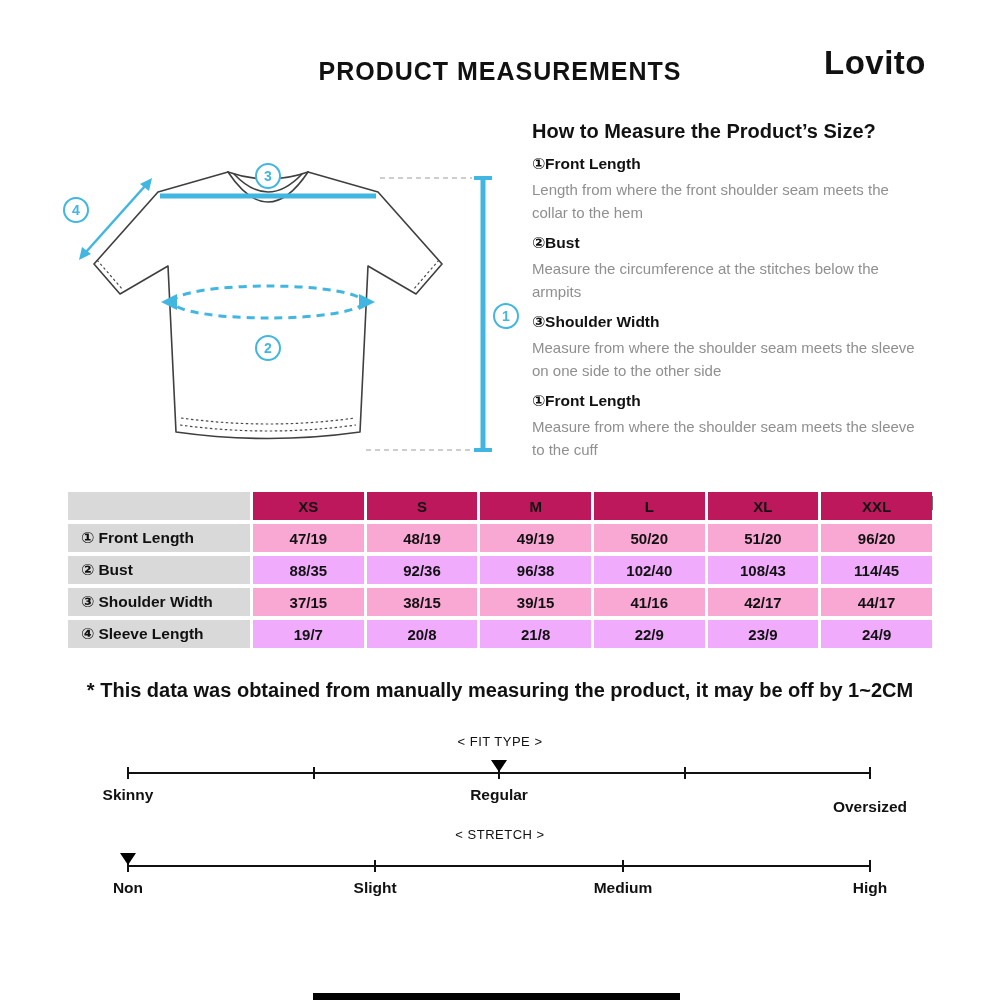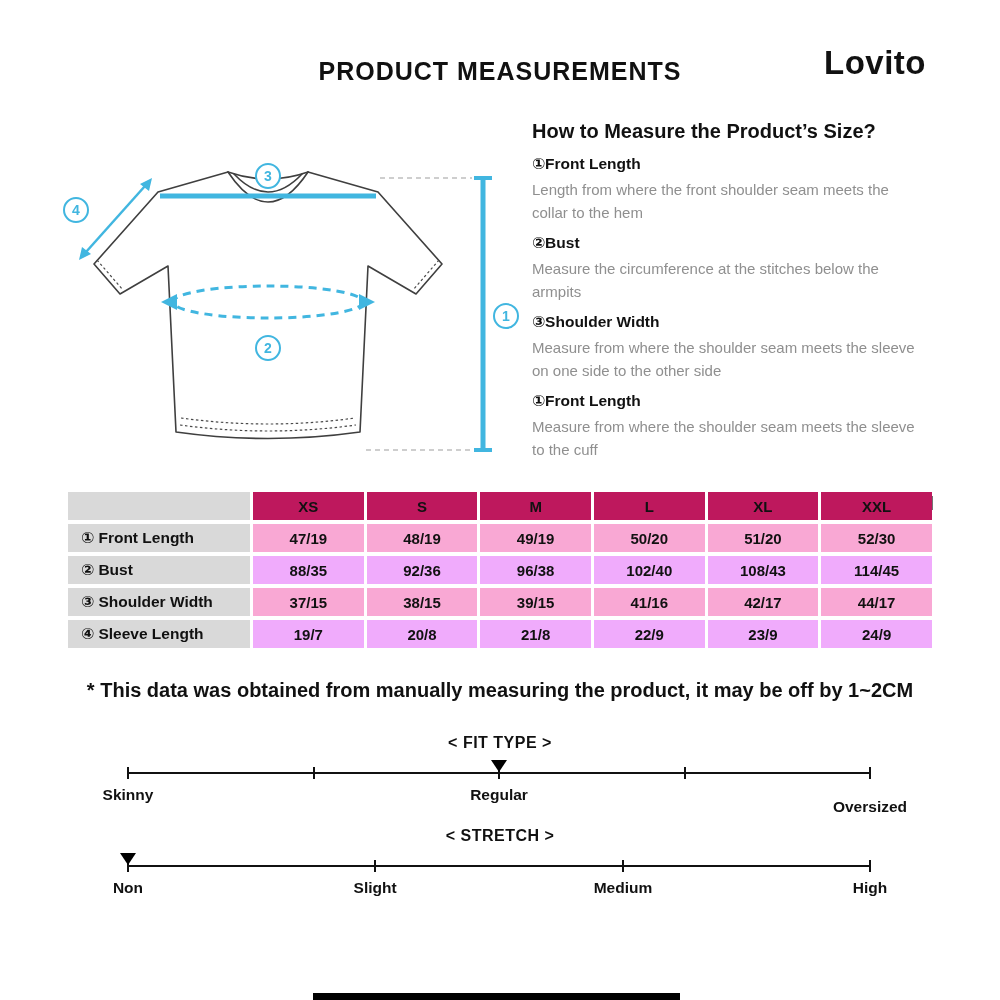--- a/index.html
+++ b/index.html
@@ -33,21 +33,21 @@
   .size-table .corner{background:#d9d9d9;width:182px;}
   .size-table .colh{background:#be185d;font-weight:700;text-align:center;}
   .size-table .rowh{background:#d9d9d9;font-weight:700;text-align:left;padding-left:13px;font-size:15.5px;}
   .size-table td{text-align:center;font-weight:700;background:#f0abfc;}
   .size-table tr.alt td{background:#f9a8d4;}
 
   .footnote{position:absolute;top:679px;left:0;width:100%;text-align:center;
             font-size:20px;font-weight:700;}
 
   .section-title{position:absolute;left:0;width:100%;text-align:center;
-                 font-size:16px;font-weight:700;letter-spacing:.5px;}
+                 font-size:13px;font-weight:400;letter-spacing:.5px;}
   #fit-title{top:734px;}
   #stretch-title{top:827px;}
 
   .slider{position:absolute;left:128px;width:742px;height:46px;}
   #fit-slider{top:765px;}
   #stretch-slider{top:858px;}
   .track{position:absolute;left:0;top:7px;width:100%;height:2px;background:#111;}
   .tick{position:absolute;top:2px;width:2px;height:12px;background:#111;margin-left:-1px;}
   .marker{position:absolute;top:-5px;width:0;height:0;border-left:8px solid transparent;
           border-right:8px solid transparent;border-top:12px solid #000;transform:translateX(-50%);}
@@ -150,21 +150,21 @@
         </tr>
     </thead>
     <tbody id="tbody">
         <tr class="alt">
           <th class="rowh">① Front Length</th>
           <td>47/19</td>
           <td>48/19</td>
           <td>49/19</td>
           <td>50/20</td>
           <td>51/20</td>
-          <td>52/30</td>
+          <td>96/20</td>
         </tr>
         <tr>
           <th class="rowh">② Bust</th>
           <td>88/35</td>
           <td>92/36</td>
           <td>96/38</td>
           <td>102/40</td>
           <td>108/43</td>
           <td>114/45</td>
         </tr>

